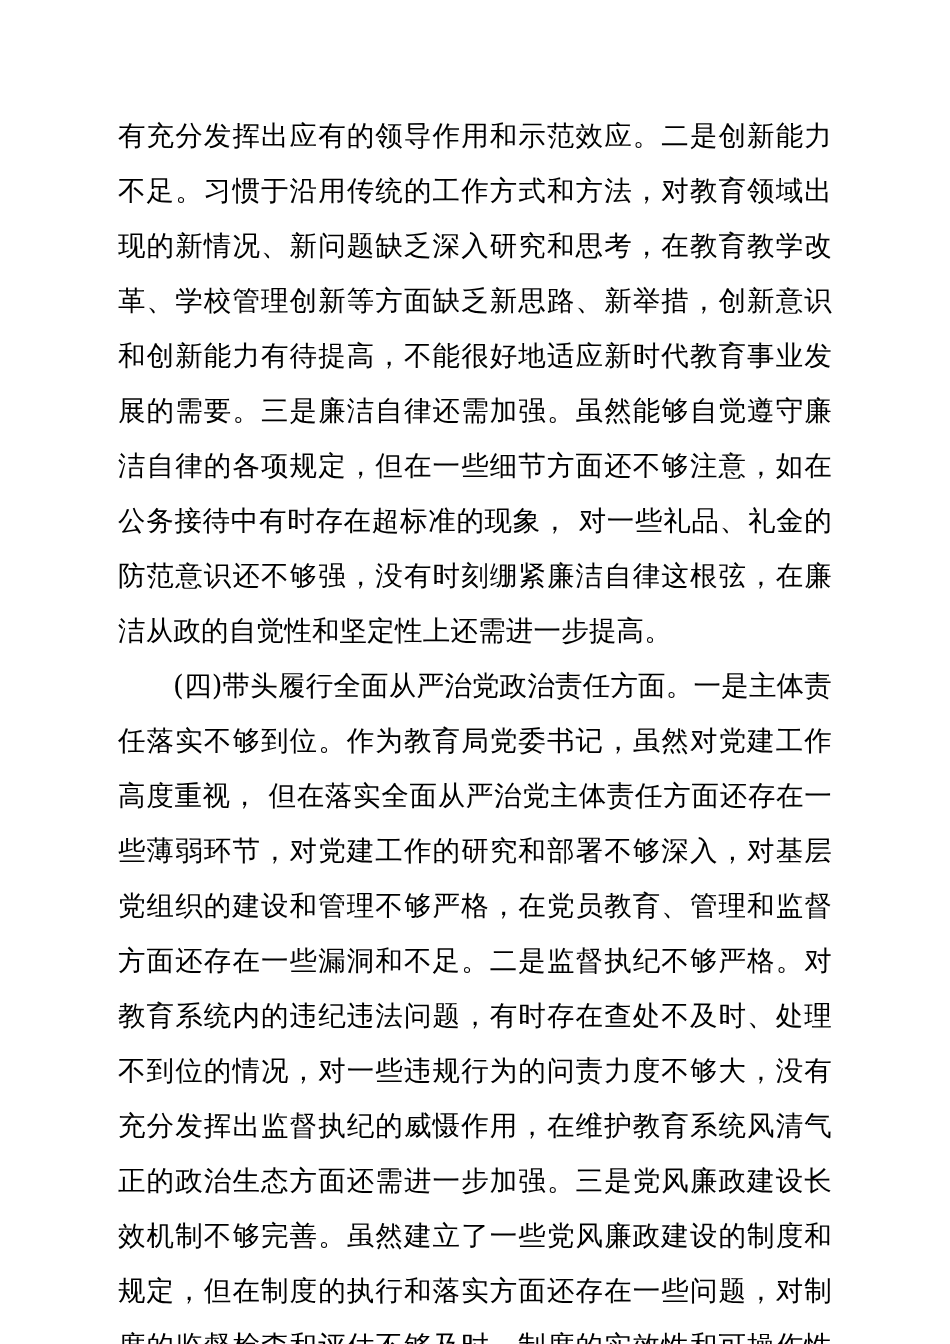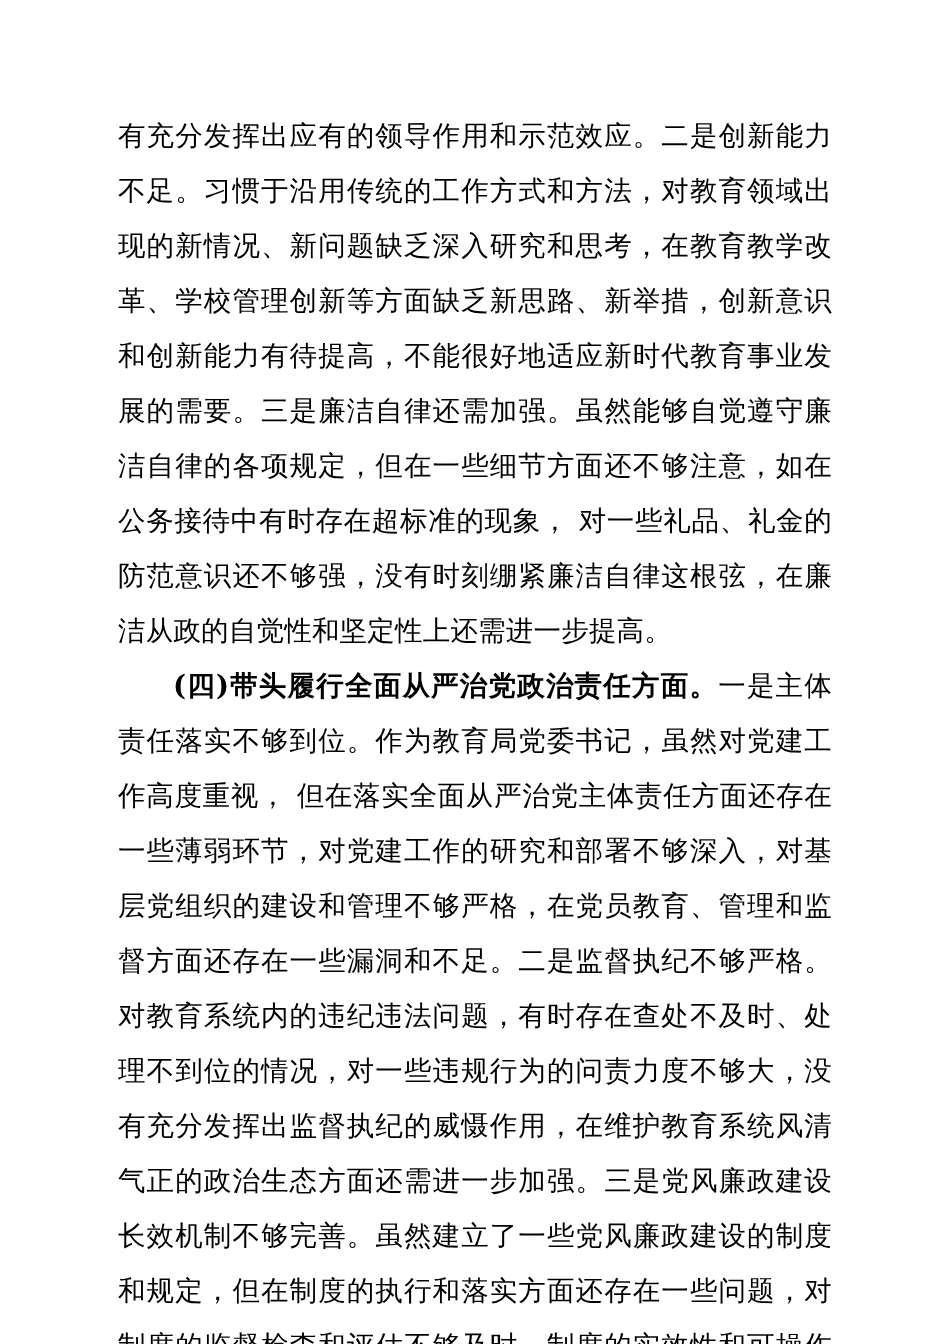--- a/index.html
+++ b/index.html
@@ -33,21 +33,21 @@
     margin: 0 0 0 0;
     text-indent: 2em;
   }
   .para.no-indent {
     text-indent: 0;
   }
   .para + .para {
     margin-top: 0px;
   }
   .bold-lead {
-    font-weight: bold;
+    font-weight: normal;
   }
 </style>
 </head>
 <body>
 
 <div class="page">
   <div class="doc-body">
 
     <p class="para no-indent">
       <span>有充分发挥出应有的领导作用和示范效应。二是创新能力不足。习惯于沿用传统的工作方式和方法，对教育领域出现的新情况、新问题缺乏深入研究和思考，在教育教学改革、学校管理创新等方面缺乏新思路、新举措，创新意识和创新能力有待提高，不能很好地适应新时代教育事业发展的需要。三是廉洁自律还需加强。虽然能够自觉遵守廉洁自律的各项规定，但在一些细节方面还不够注意，如在公务接待中有时存在超标准的现象，  对一些礼品、礼金的防范意识还不够强，没有时刻绷紧廉洁自律这根弦，在廉洁从政的自觉性和坚定性上还需进一步提高。</span>

